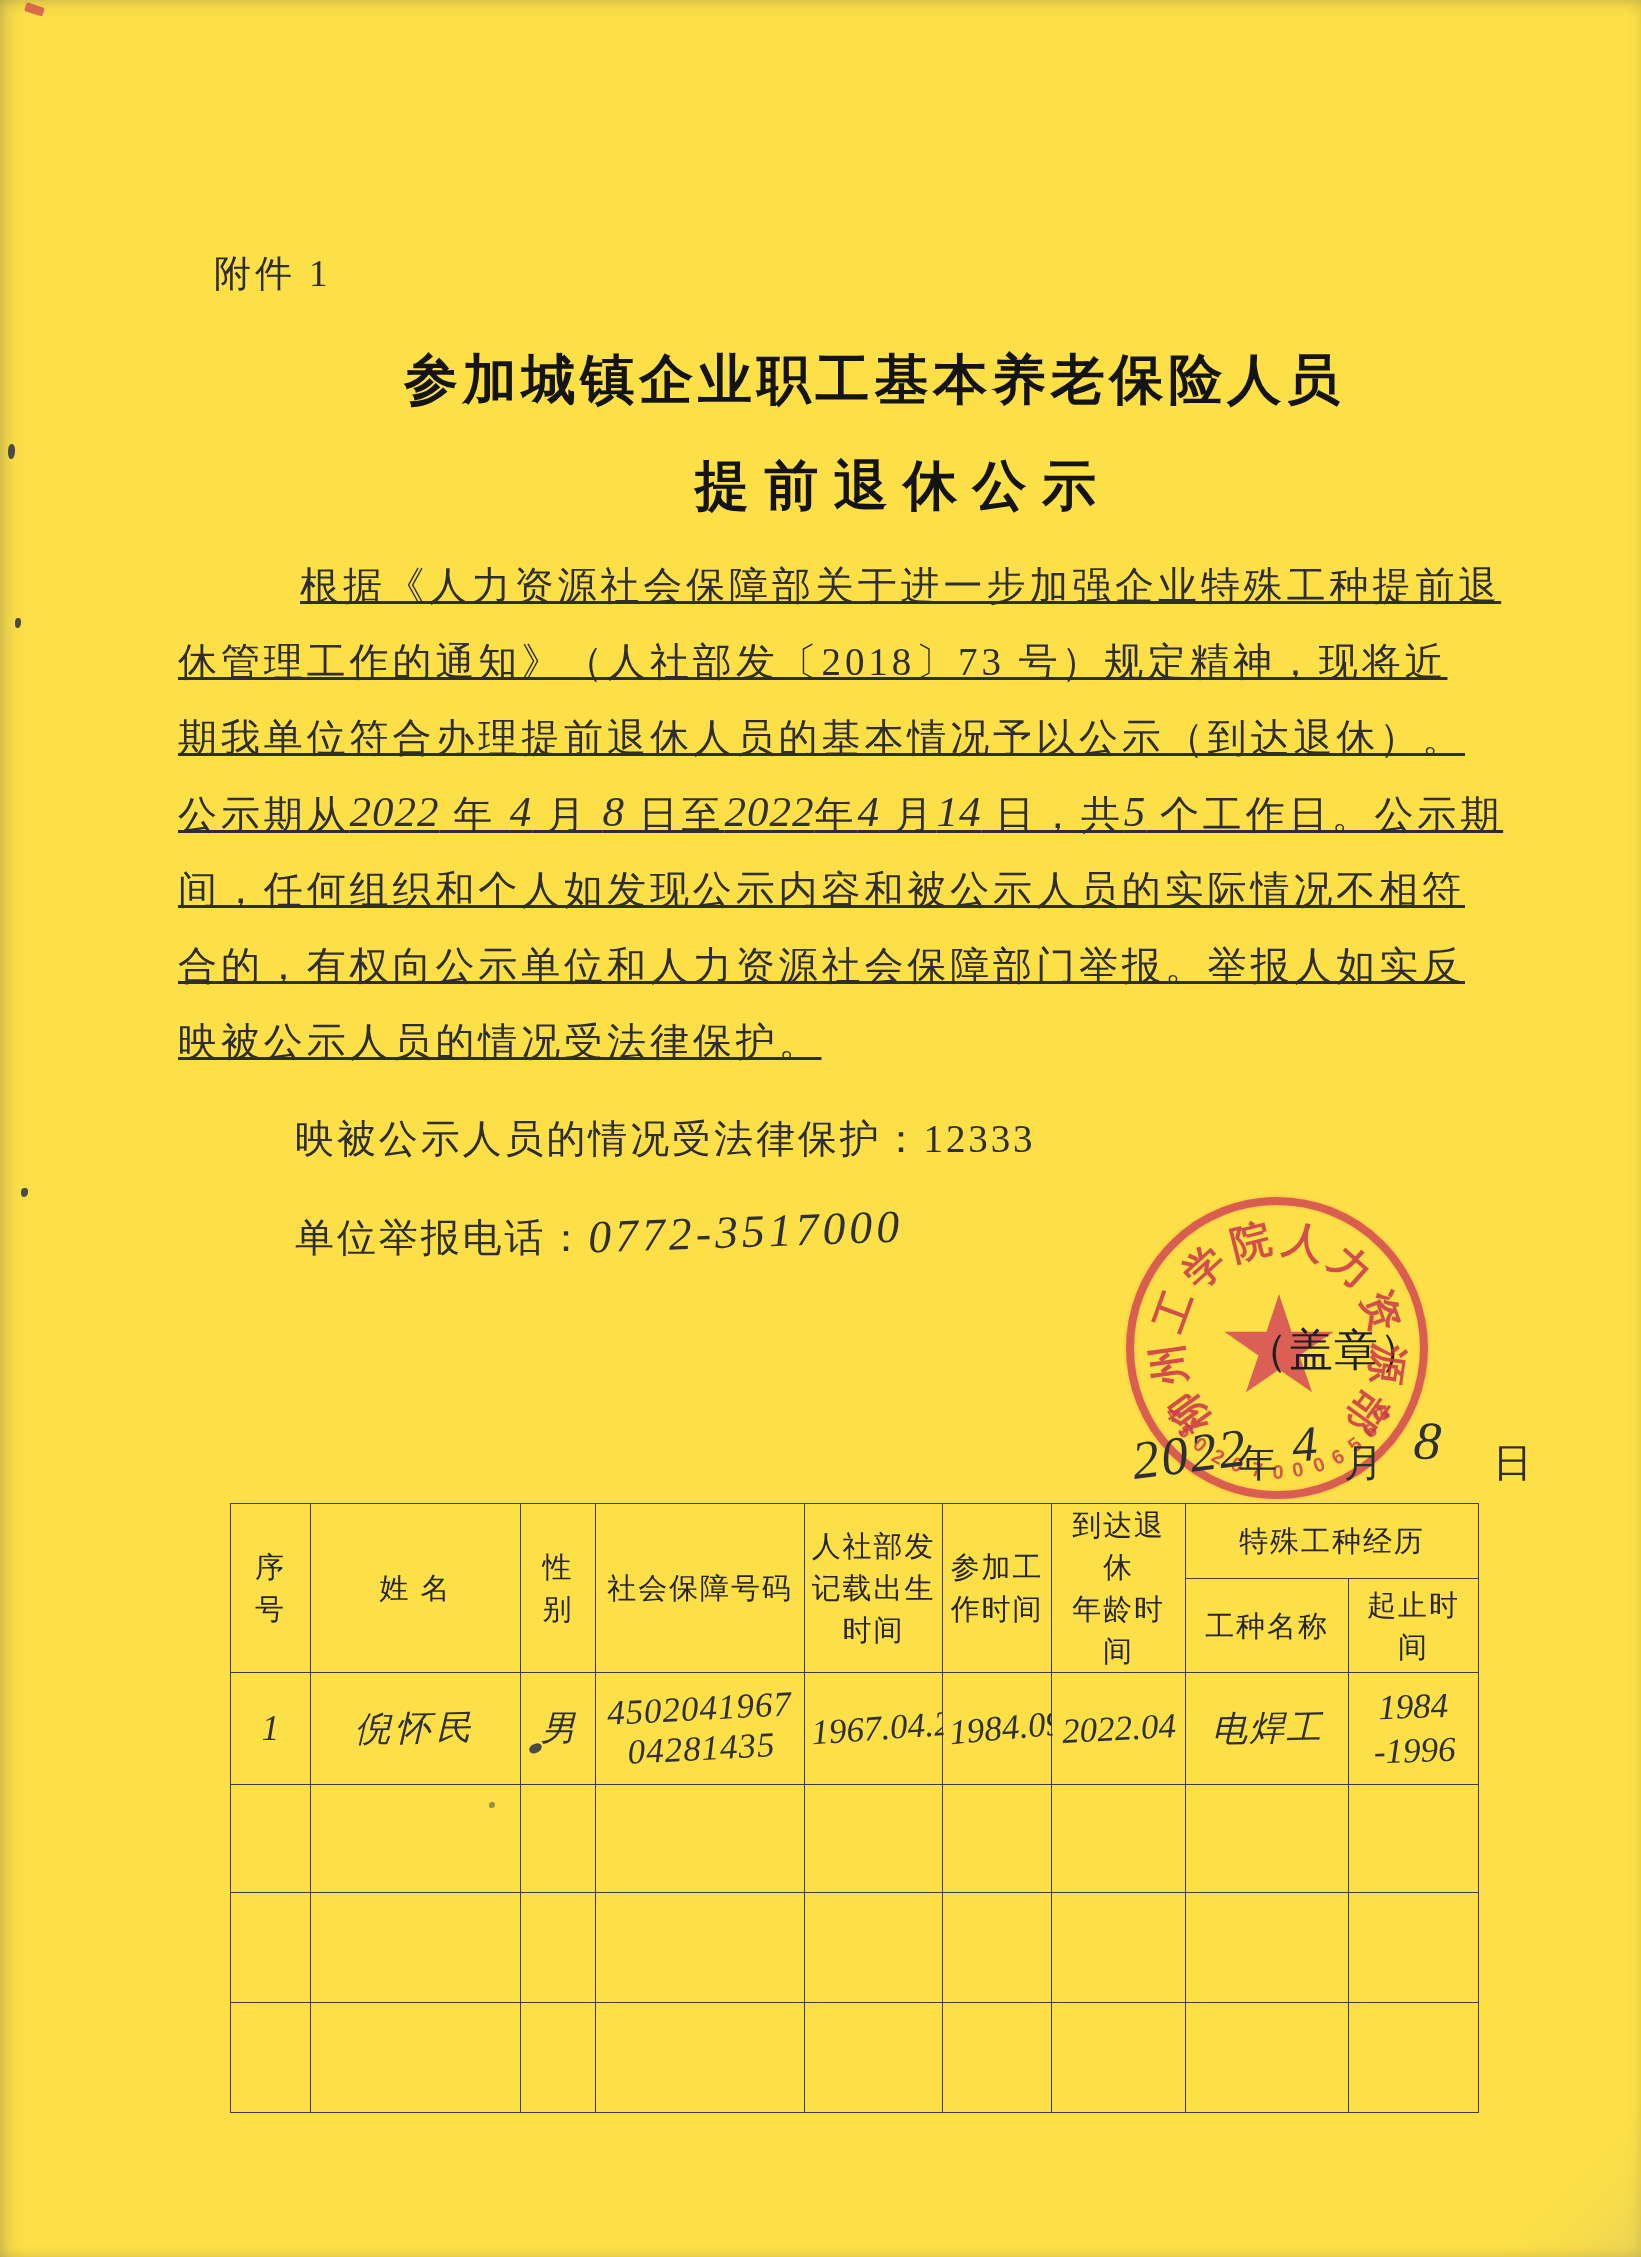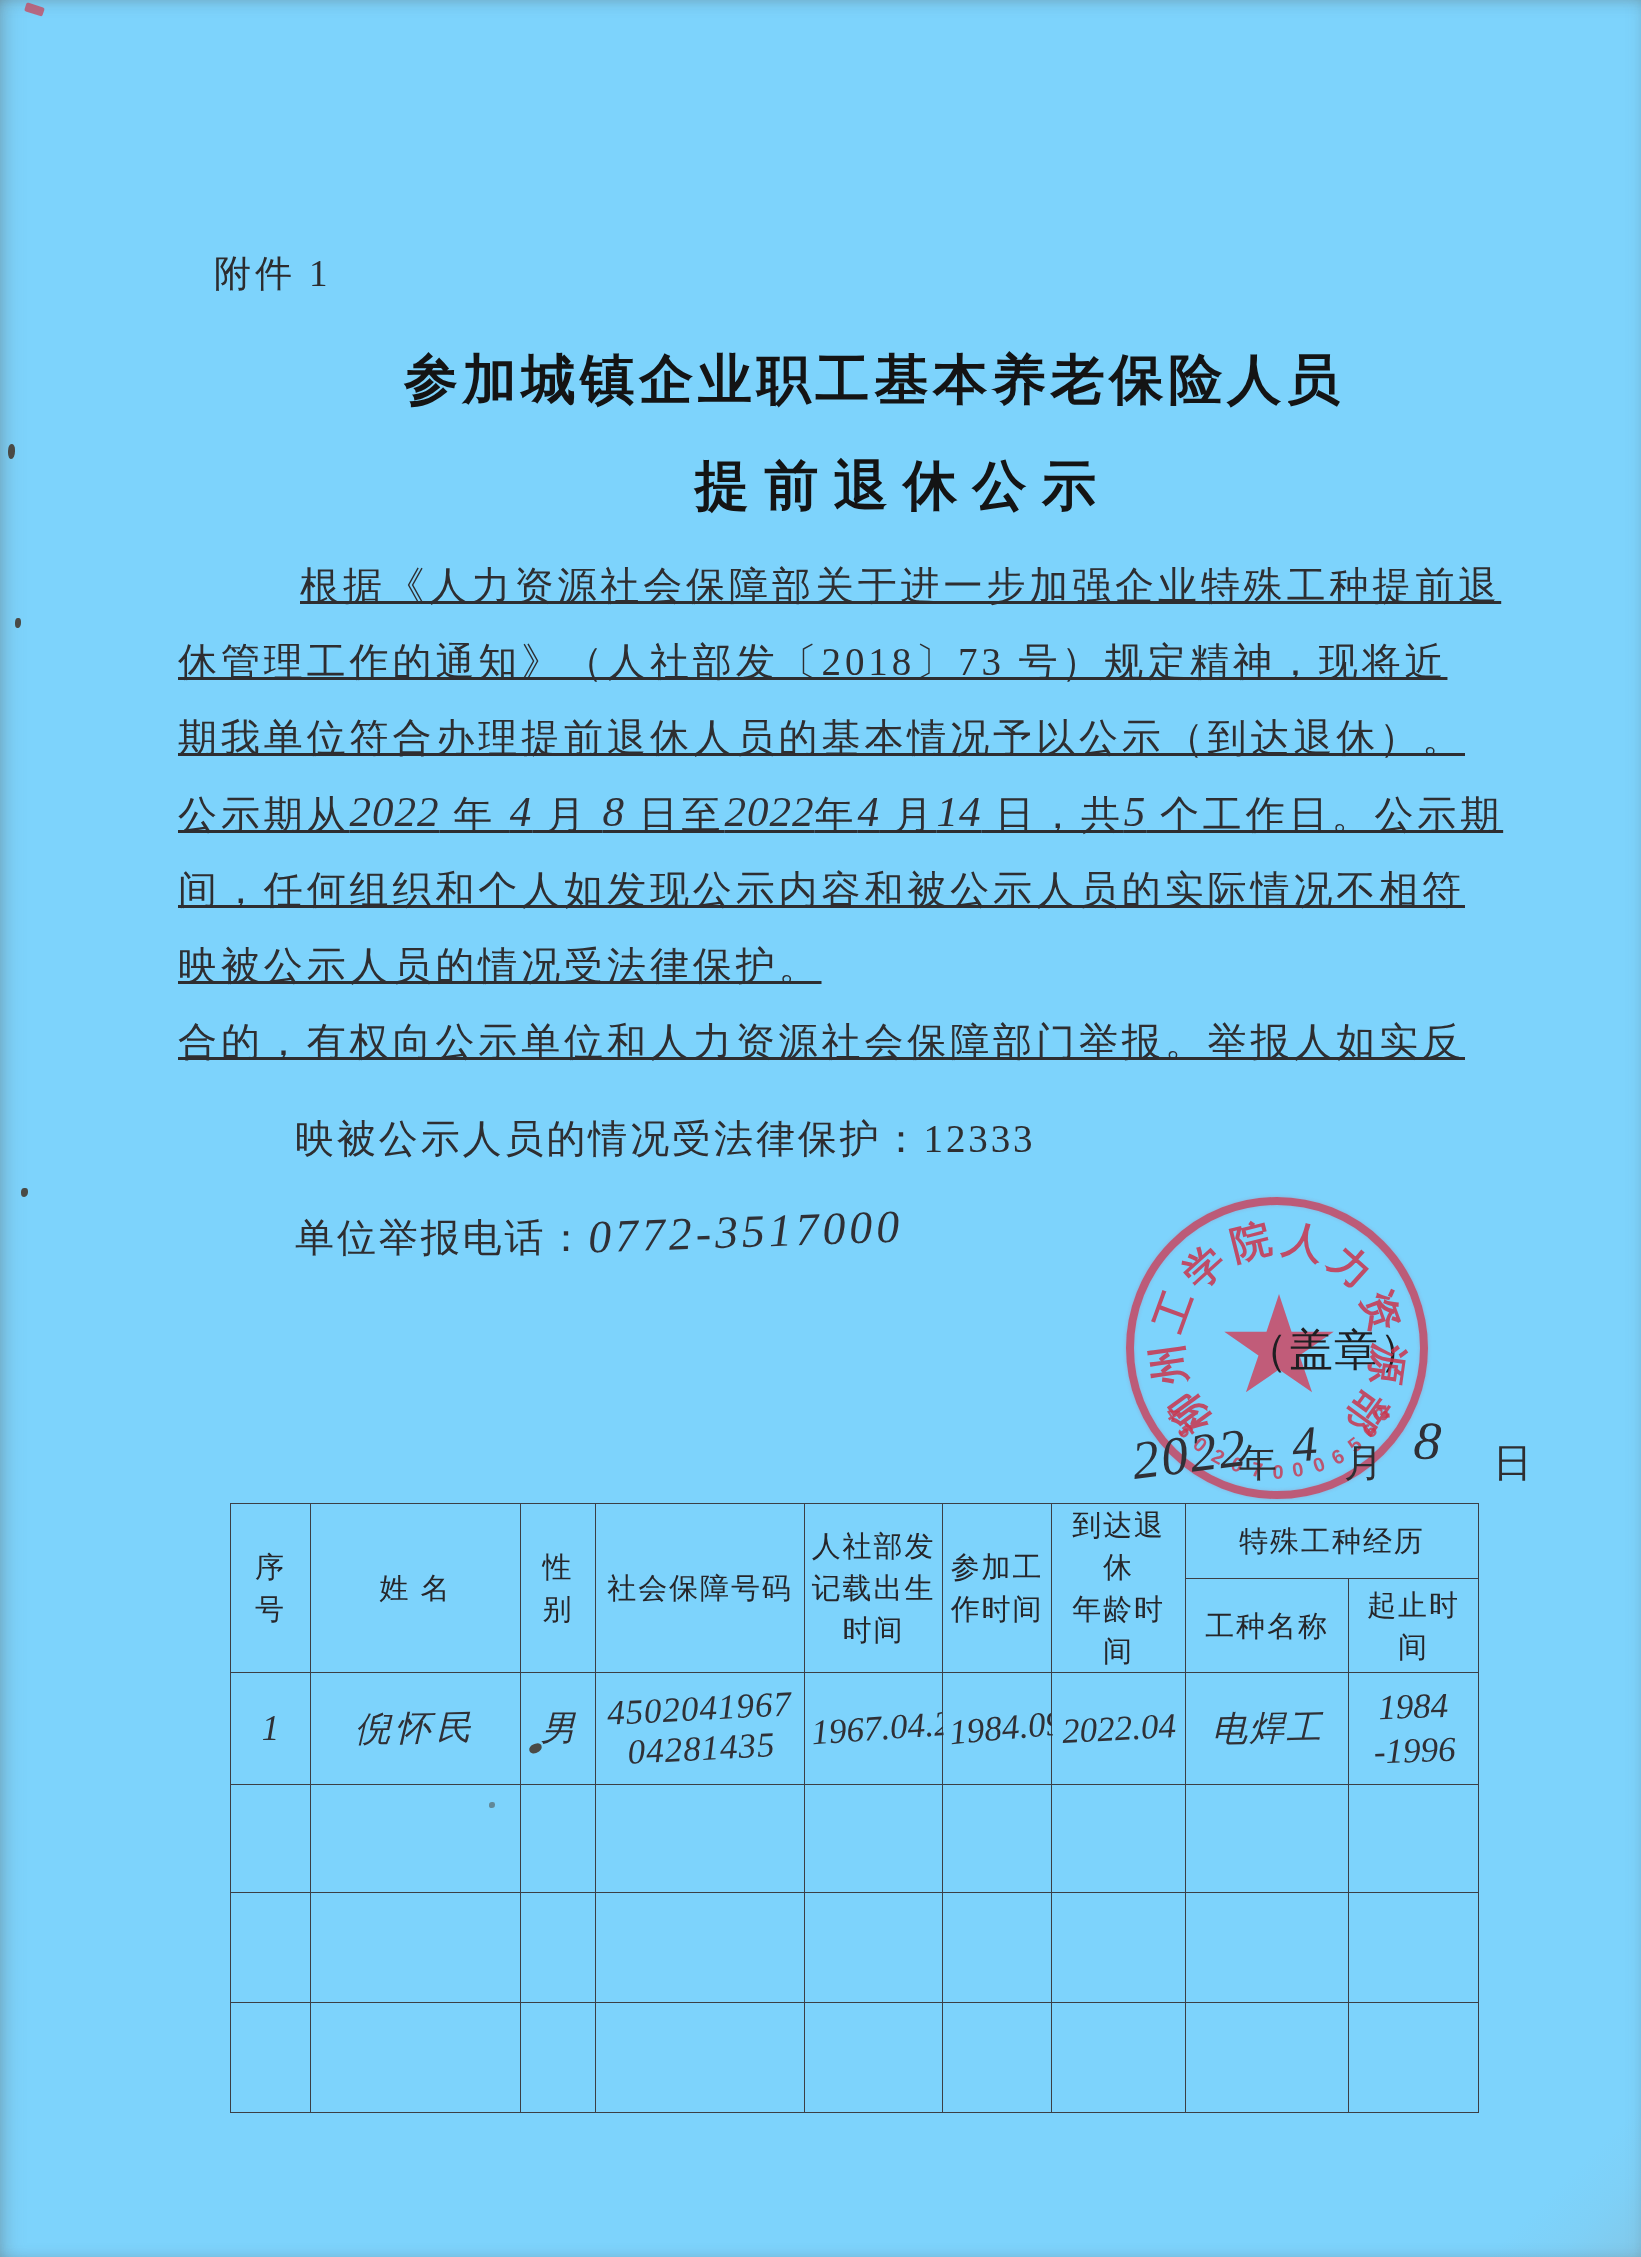--- a/index.html
+++ b/index.html
@@ -1,17 +1,17 @@
 <!DOCTYPE html>
 <html><head>
 <meta charset="utf-8">
 <style>
   html,body{margin:0;padding:0;}
   body{background:#e9e9e6;font-family:"Liberation Serif",serif;}
-  #page{position:relative;width:1641px;height:2257px;background:#7dd3fc;overflow:hidden;
+  #page{position:relative;width:1641px;height:2257px;background:#fde047;overflow:hidden;
     box-shadow:inset 13.5px 0 25px -15.4px rgba(95,95,90,.55),
                inset -9.7px 0 21px -17.4px rgba(95,95,90,.35),
                inset 0 11.6px 19.3px -15.4px rgba(95,95,90,.45),
                inset 0 -9.7px 17.4px -15.4px rgba(110,110,105,.30);}
   .abs{position:absolute;}
   
   .attachment{left:214px;top:249px;font-size:37px;color:#2c2c2e;letter-spacing:3.9px;}
   .title1{left:404px;top:344px;font-size:54px;font-weight:bold;letter-spacing:4.8px;
     color:#141414;font-family:"Liberation Sans",sans-serif;}
   .title2{left:695px;top:450px;font-size:54px;font-weight:bold;letter-spacing:15.4px;
@@ -74,22 +74,22 @@
 
   <div class="abs title2">提前退休公示</div>
   <div class="abs title1">参加城镇企业职工基本养老保险人员</div>
 
   <div class="abs body-text">
     <div class="bline indent">根据《人力资源社会保障部关于进一步加强企业特殊工种提前退</div>
     <div class="bline">休管理工作的通知》（人社部发〔2018〕73 号）规定精神，现将近</div>
     <div class="bline">期我单位符合办理提前退休人员的基本情况予以公示（到达退休）。</div>
     <div class="bline"><span>公示期从</span><span class="hw hw-inline">2022</span><span> 年 </span><span class="hw hw-inline">4</span><span> 月 </span><span class="hw hw-inline">8</span><span> 日至</span><span class="hw hw-inline">2022</span><span>年</span><span class="hw hw-inline">4</span><span> 月</span><span class="hw hw-inline">14</span><span> 日，共</span><span class="hw hw-inline">5</span><span> 个工作日。公示期</span></div>
     <div class="bline">间，任何组织和个人如发现公示内容和被公示人员的实际情况不相符</div>
+    <div class="bline">合的，有权向公示单位和人力资源社会保障部门举报。举报人如实反</div>
     <div class="bline">映被公示人员的情况受法律保护。</div>
-    <div class="bline">合的，有权向公示单位和人力资源社会保障部门举报。举报人如实反</div>
   </div>
 
   <div class="abs phone1"><span>映被公示人员的情况受法律保护：</span><span>12333</span></div>
 
   <div class="abs phone2"><span>单位举报电话：</span><span class="hw">0772-3517000</span></div>
 
   <div class="abs seal">
     <div class="seal-ring"></div>
     <div class="seal-star"></div>
     <div class="seal-note">（盖章）</div>

